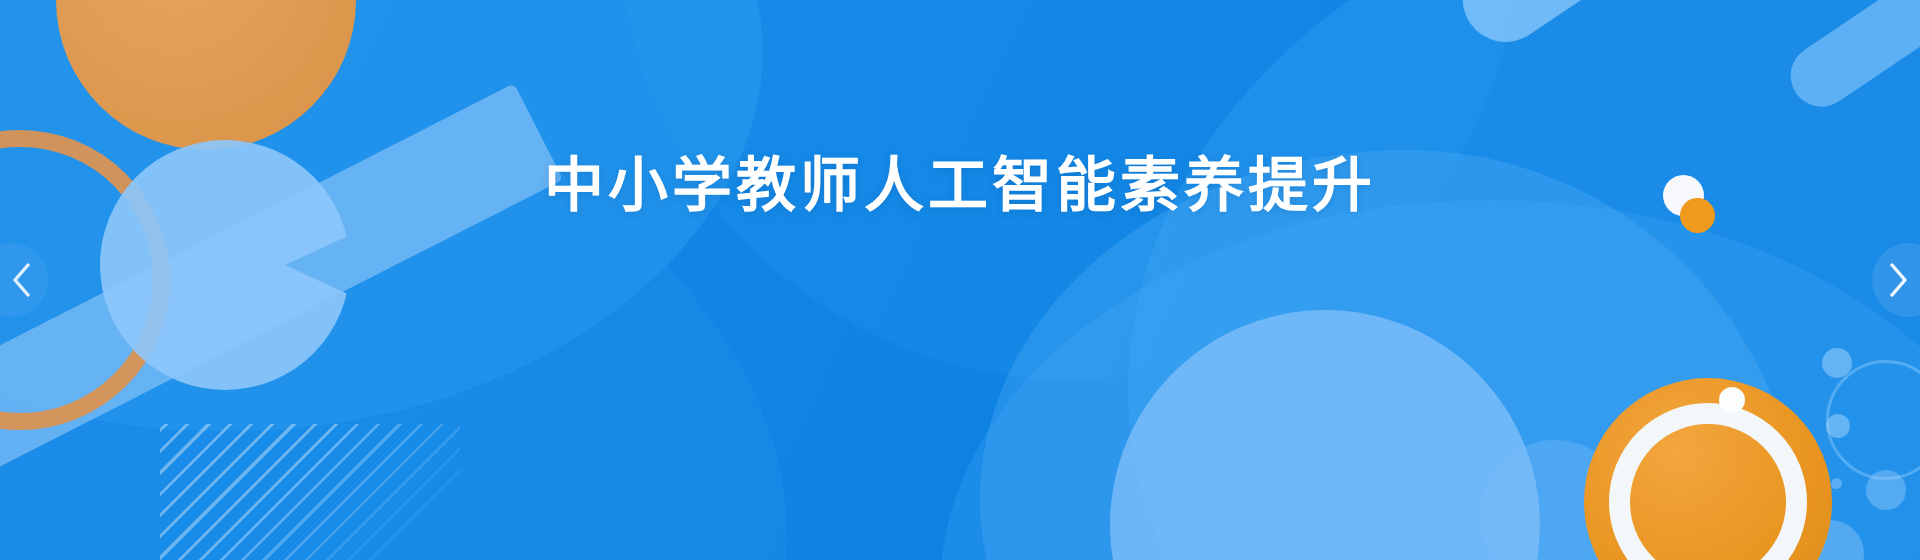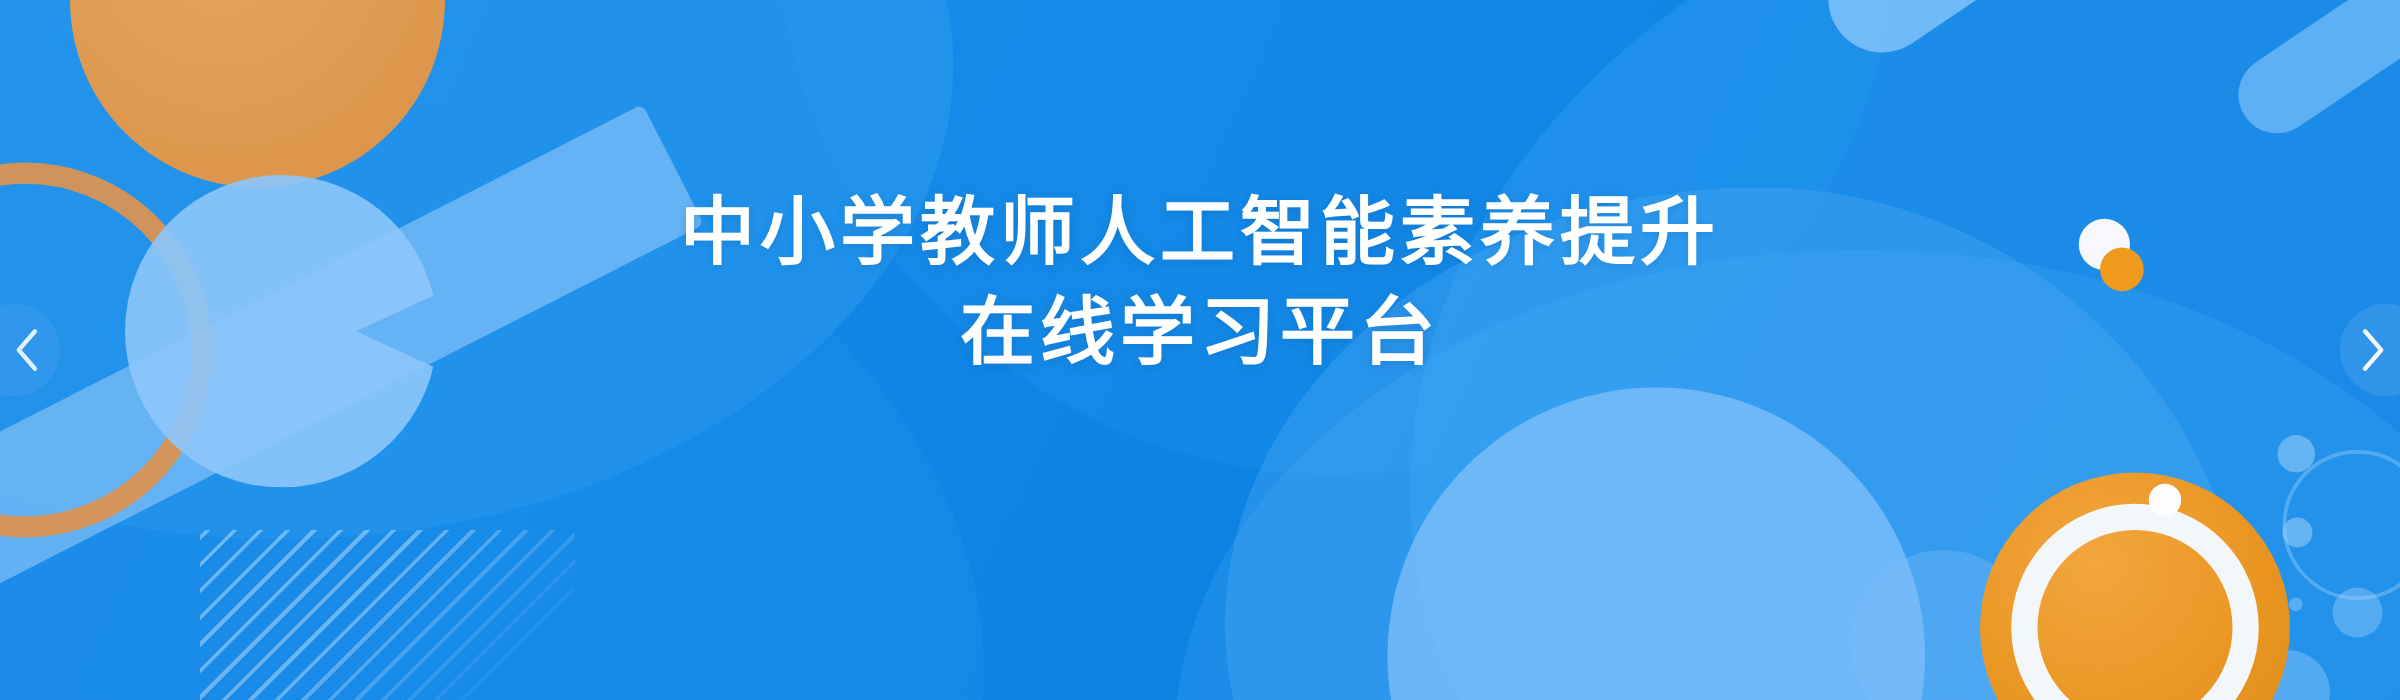--- a/index.html
+++ b/index.html
@@ -337,21 +337,20 @@
   <div class="deco bubble bub-5"></div>
 
   <div class="deco donut"></div>
   <div class="deco donut-white"></div>
   <div class="deco donut-dot"></div>
 
   <div class="deco hatch"></div>
 
   <div class="title-wrap">
     <span class="title-line">中小学教师人工智能素养提升</span>
-    <span class="title-line">在线学习平台</span>
   </div>
 
   <div class="arrow arrow-prev">
     <span>
       <svg width="20" height="34" viewBox="0 0 20 34" aria-hidden="true">
         <path d="M17 2 L4 17 L17 32" fill="none" stroke="#ffffff" stroke-width="3.4" stroke-linecap="round" stroke-linejoin="round" opacity="0.85"></path>
       </svg>
     </span>
   </div>
 

